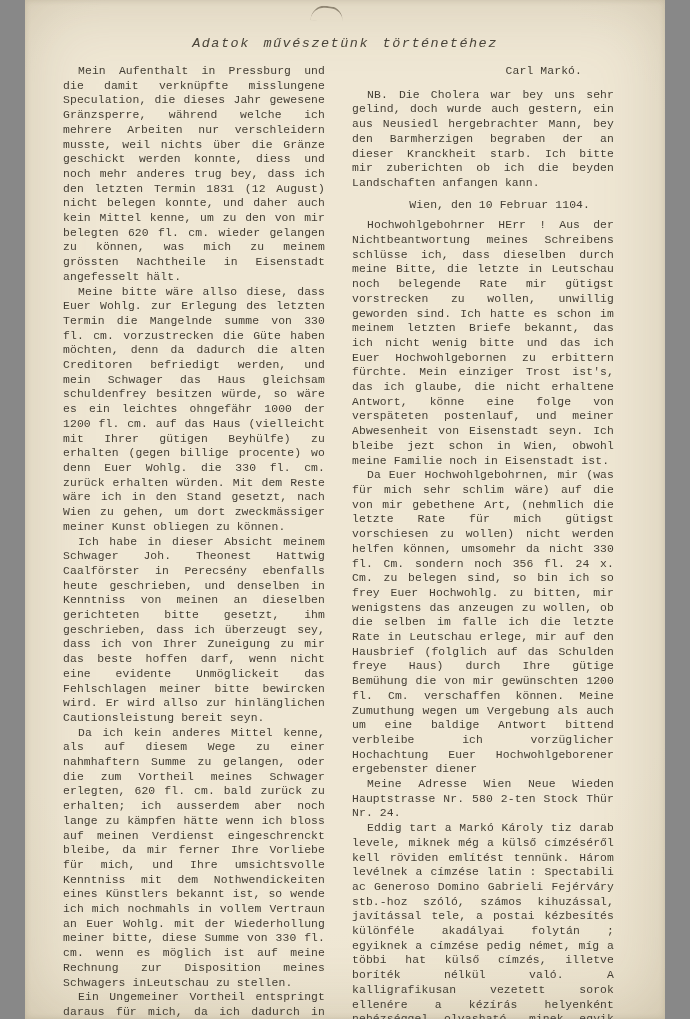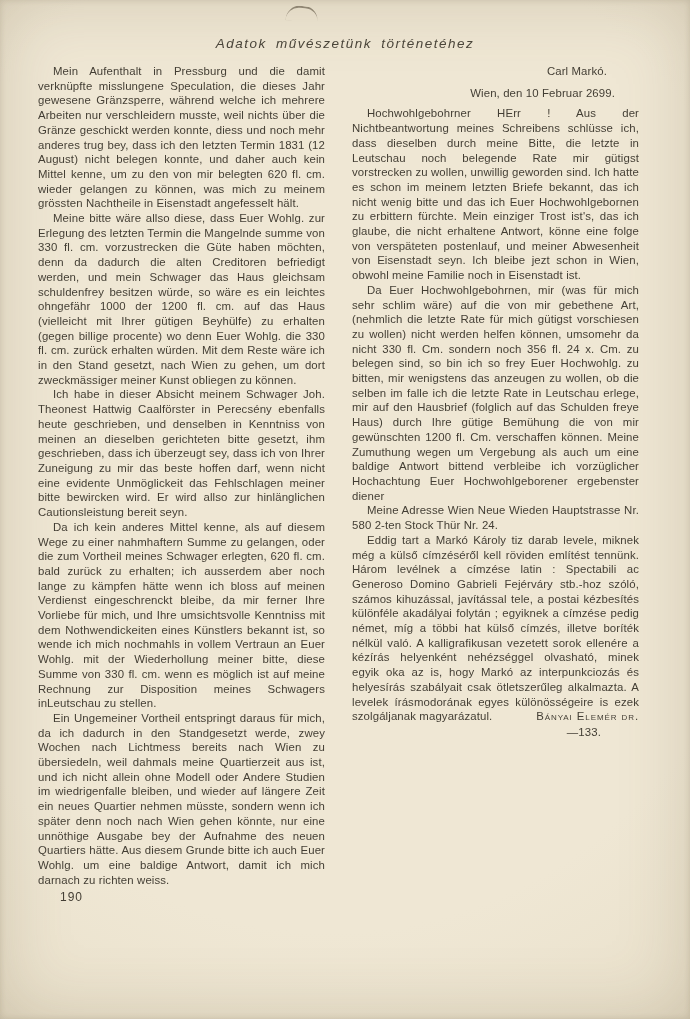--- a/index.html
+++ b/index.html
@@ -1,26 +1,26 @@
 <!DOCTYPE html>
 <html><head>
 <meta charset="utf-8">
 <style>
   html, body { margin: 0; padding: 0; background: #888; }
   #page {
     position: relative;
-    width: 690px;
+    width: 640px;
     height: 1019px;
     margin: 0 auto;
     background:
       radial-gradient(ellipse 120% 90% at 48% 42%, #efe7d4 55%, #e8dfc9 82%, #ddd2b8 100%);
     box-shadow: inset 0 0 70px rgba(110, 92, 60, 0.22), inset 0 0 6px rgba(90, 75, 50, 0.18);
     overflow: hidden;
     color: #433e34;
-    font-family: Liberation Sans, sans-serif;
+    font-family: Liberation Mono, monospace;
   }
   .scan-arc {
     position: absolute;
     left: 286px; top: 6px;
     width: 32px; height: 14px;
     border-top: 2px solid rgba(75, 64, 48, 0.55);
     border-radius: 50% / 120% 100% 0 0;
     transform: rotate(6deg);
   }
   .running-header {
@@ -94,22 +94,23 @@
       <p class="para">Meine bitte wäre allso diese, dass Euer Wohlg. zur Erlegung des letzten Termin die Mangelnde summe von 330 fl. cm. vorzustrecken die Güte haben möchten, denn da dadurch die alten Creditoren befriedigt werden, und mein Schwager das Haus gleichsam schuldenfrey besitzen würde, so wäre es ein leichtes ohngefähr 1000 der 1200 fl. cm. auf das Haus (vielleicht mit Ihrer gütigen Beyhülfe) zu erhalten (gegen billige procente) wo denn Euer Wohlg. die 330 fl. cm. zurück erhalten würden. Mit dem Reste wäre ich in den Stand gesetzt, nach Wien zu gehen, um dort zweckmässiger meiner Kunst obliegen zu können.</p>
       <p class="para">Ich habe in dieser Absicht meinem Schwager Joh. Theonest Hattwig Caalförster in Perecsény ebenfalls heute geschrieben, und denselben in Kenntniss von meinen an dieselben gerichteten bitte gesetzt, ihm geschrieben, dass ich überzeugt sey, dass ich von Ihrer Zuneigung zu mir das beste hoffen darf, wenn nicht eine evidente Unmöglickeit das Fehlschlagen meiner bitte bewircken wird. Er wird allso zur hinlänglichen Cautionsleistung bereit seyn.</p>
       <p class="para">Da ich kein anderes Mittel kenne, als auf diesem Wege zu einer nahmhaftern Summe zu gelangen, oder die zum Vortheil meines Schwager erlegten, 620 fl. cm. bald zurück zu erhalten; ich ausserdem aber noch lange zu kämpfen hätte wenn ich bloss auf meinen Verdienst eingeschrenckt bleibe, da mir ferner Ihre Vorliebe für mich, und Ihre umsichtsvolle Kenntniss mit dem Nothwendickeiten eines Künstlers bekannt ist, so wende ich mich nochmahls in vollem Vertraun an Euer Wohlg. mit der Wiederhollung meiner bitte, diese Summe von 330 fl. cm. wenn es möglich ist auf meine Rechnung zur Disposition meines Schwagers inLeutschau zu stellen.</p>
       <p class="para">Ein Ungemeiner Vortheil entspringt daraus für mich, da ich dadurch in den Standgesetzt werde, zwey Wochen nach Lichtmess bereits nach Wien zu übersiedeln, weil dahmals meine Quartierzeit aus ist, und ich nicht allein ohne Modell oder Andere Studien im wiedrigenfalle bleiben, und wieder auf längere Zeit ein neues Quartier nehmen müsste, sondern wenn ich später denn noch nach Wien gehen könnte, nur eine unnöthige Ausgabe bey der Aufnahme des neuen Quartiers hätte. Aus diesem Grunde bitte ich auch Euer Wohlg. um eine baldige Antwort, damit ich mich darnach zu richten weiss.</p>
       <p class="page-number">190</p>
     </div>
 
     <div class="col">
       <p class="signature">Carl Markó.</p>
 
+      <p class="para gap-md">NB. Die Cholera war bey uns sehr gelind, doch wurde auch gestern, ein aus Neusiedl hergebrachter Mann, bey den Barmherzigen begraben der an dieser Kranckheit starb. Ich bitte mir zuberichten ob ich die beyden Landschaften anfangen kann.</p>
 
-      <p class="dateline">Wien, den 10 Februar 2699.</p>
+      <p class="dateline">Wien, den 10 Februar 1104.</p>
 
       <p class="para">Hochwohlgebohrner HErr ! Aus der Nichtbeantwortung meines Schreibens schlüsse ich, dass dieselben durch meine Bitte, die letzte in Leutschau noch belegende Rate mir gütigst vorstrecken zu wollen, unwillig geworden sind. Ich hatte es schon im meinem letzten Briefe bekannt, das ich nicht wenig bitte und das ich Euer Hochwohlgebornen zu erbittern fürchte. Mein einziger Trost ist's, das ich glaube, die nicht erhaltene Antwort, könne eine folge von verspäteten postenlauf, und meiner Abwesenheit von Eisenstadt seyn. Ich bleibe jezt schon in Wien, obwohl meine Familie noch in Eisenstadt ist.</p>
 
       <p class="para gap-sm">Da Euer Hochwohlgebohrnen, mir (was für mich sehr schlim wäre) auf die von mir gebethene Art, (nehmlich die letzte Rate für mich gütigst vorschiesen zu wollen) nicht werden helfen können, umsomehr da nicht 330 fl. Cm. sondern noch 356 fl. 24 x. Cm. zu belegen sind, so bin ich so frey Euer Hochwohlg. zu bitten, mir wenigstens das anzeugen zu wollen, ob die selben im falle ich die letzte Rate in Leutschau erlege, mir auf den Hausbrief (folglich auf das Schulden freye Haus) durch Ihre gütige Bemühung die von mir gewünschten 1200 fl. Cm. verschaffen können. Meine Zumuthung wegen um Vergebung als auch um eine baldige Antwort bittend verbleibe ich vorzüglicher Hochachtung Euer Hochwohlgeborener ergebenster diener</p>
 
       <p class="para gap-md">Meine Adresse Wien Neue Wieden Hauptstrasse Nr. 580 2-ten Stock Thür Nr. 24.</p>
 
       <p class="para gap-md">
         <span>Eddig tart a Markó Károly tiz darab levele, miknek még a külső címzéséről kell röviden említést tennünk. Három levélnek a címzése latin : Spectabili ac Generoso Domino Gabrieli Fejérváry stb.-hoz szóló, számos kihuzással, javítással tele, a postai kézbesítés különféle akadályai folytán ; egyiknek a címzése pedig német, míg a többi hat külső címzés, illetve boríték nélkül való. A kalligrafikusan vezetett sorok ellenére a kézírás helyenként nehézséggel olvasható, minek egyik oka az is, hogy Markó az interpunkciozás és helyesírás szabályait csak ötletszerűleg alkalmazta. A levelek írásmodorának egyes különösségeire is ezek szolgáljanak magyarázatul.</span>
         <span class="author-name">Bányai Elemér dr.</span>

